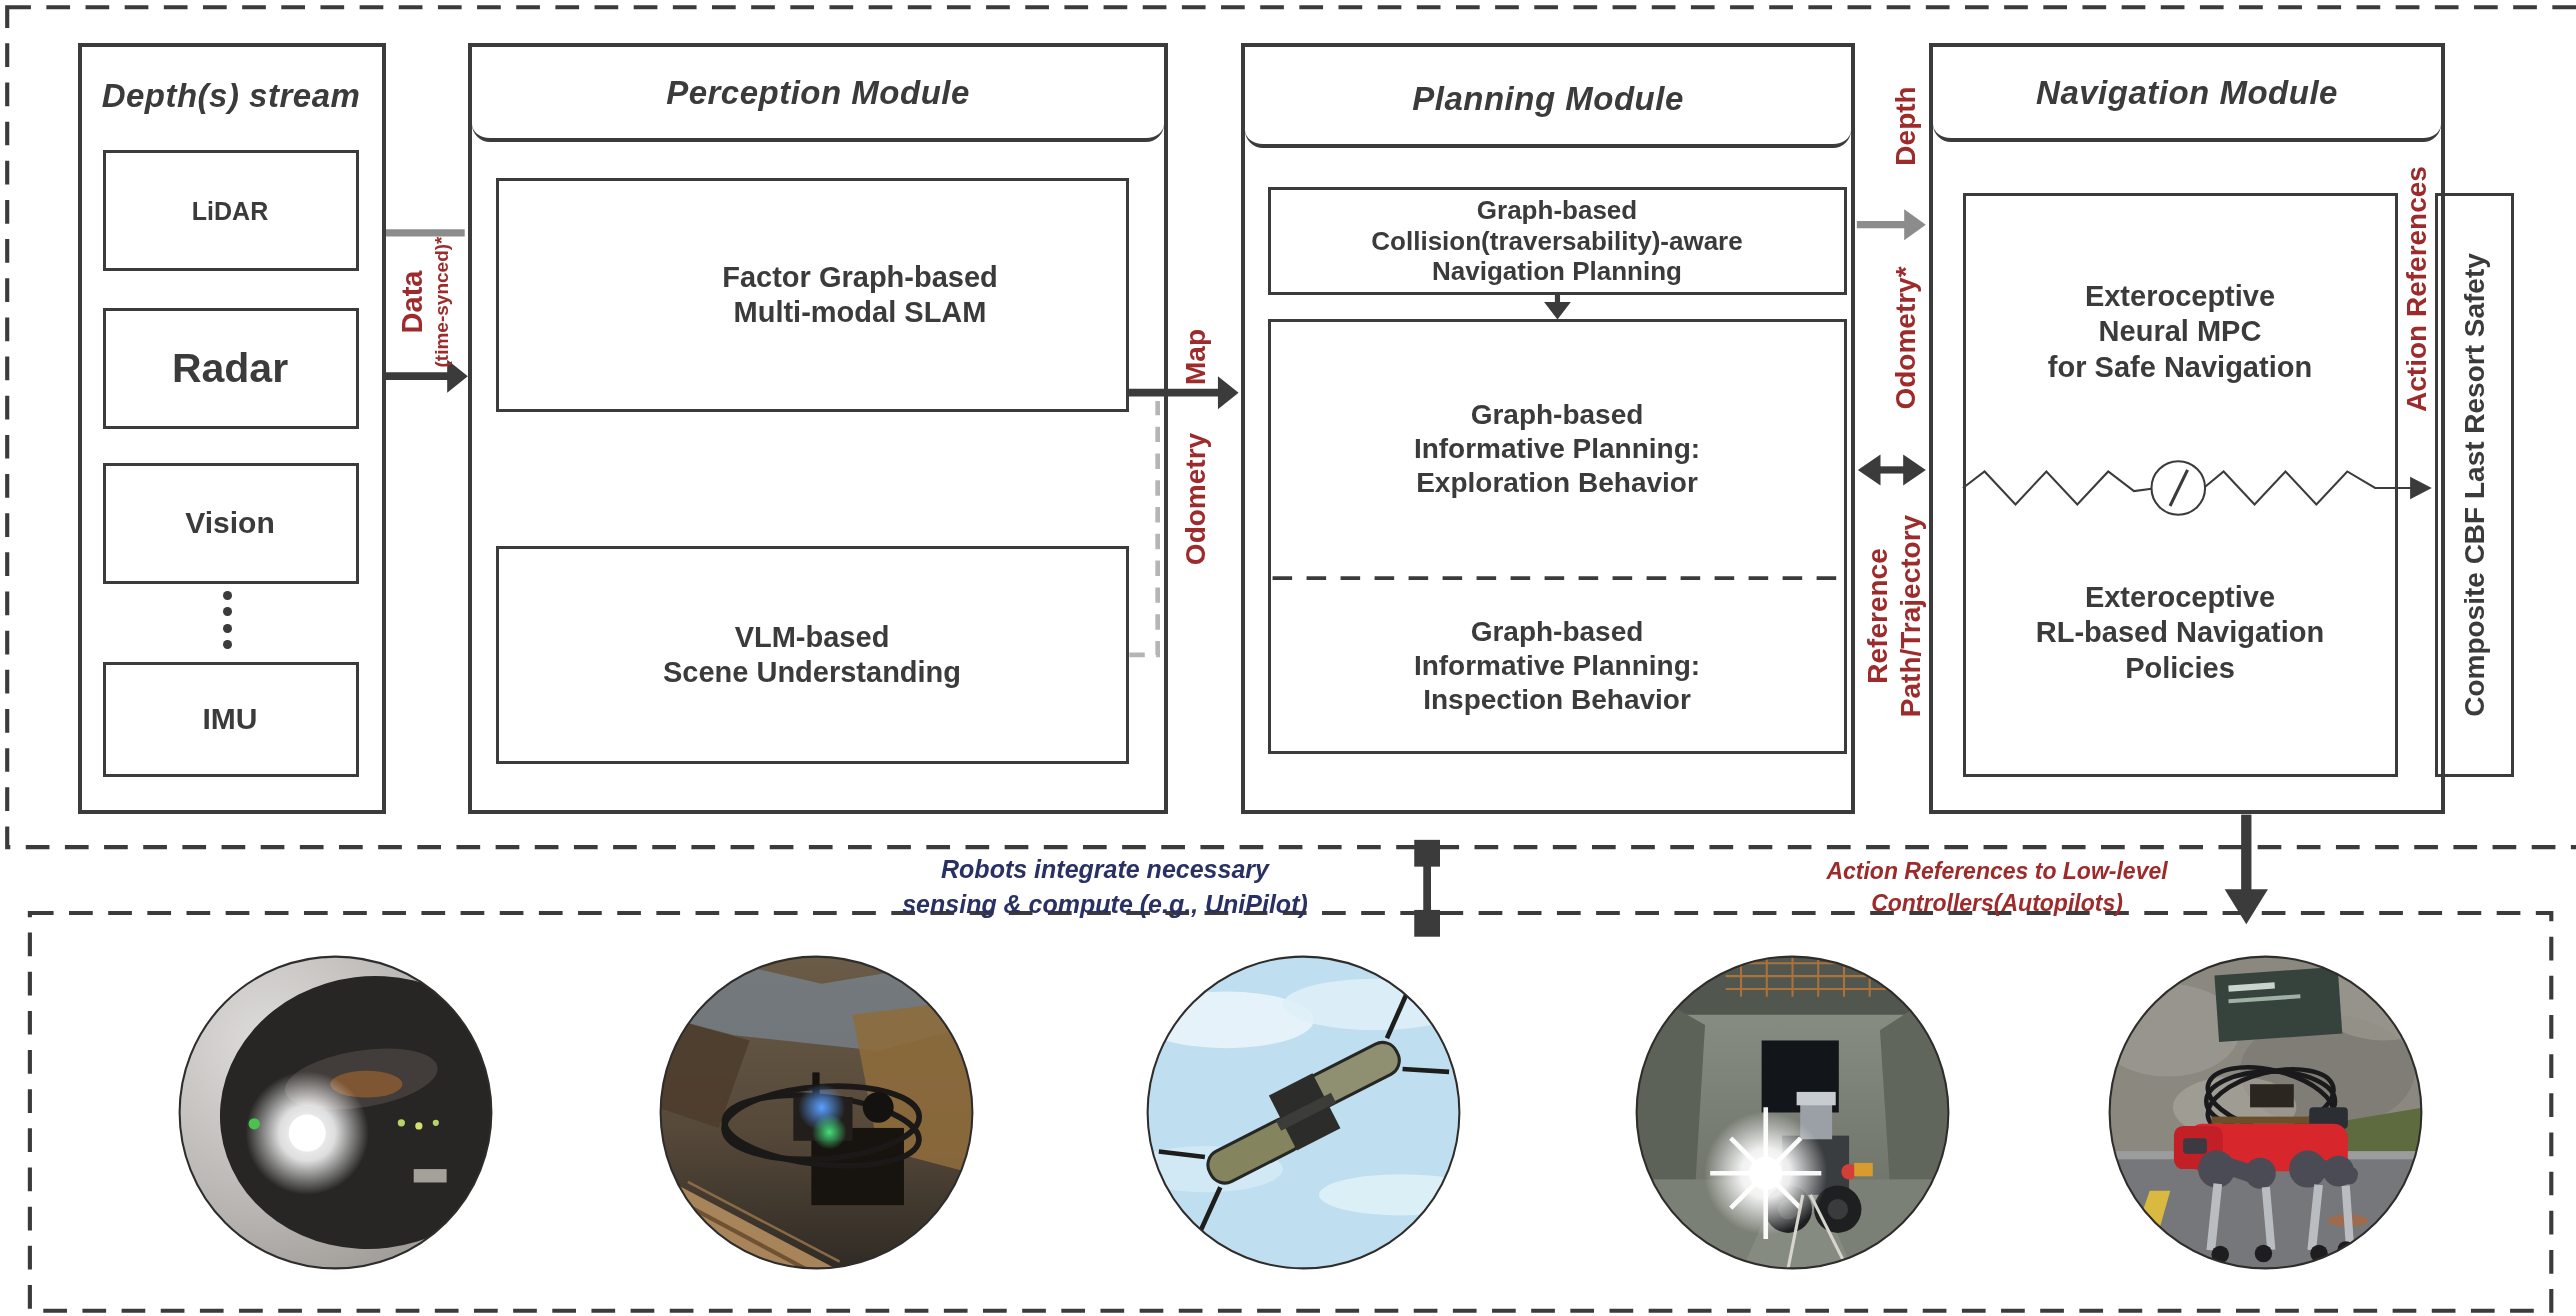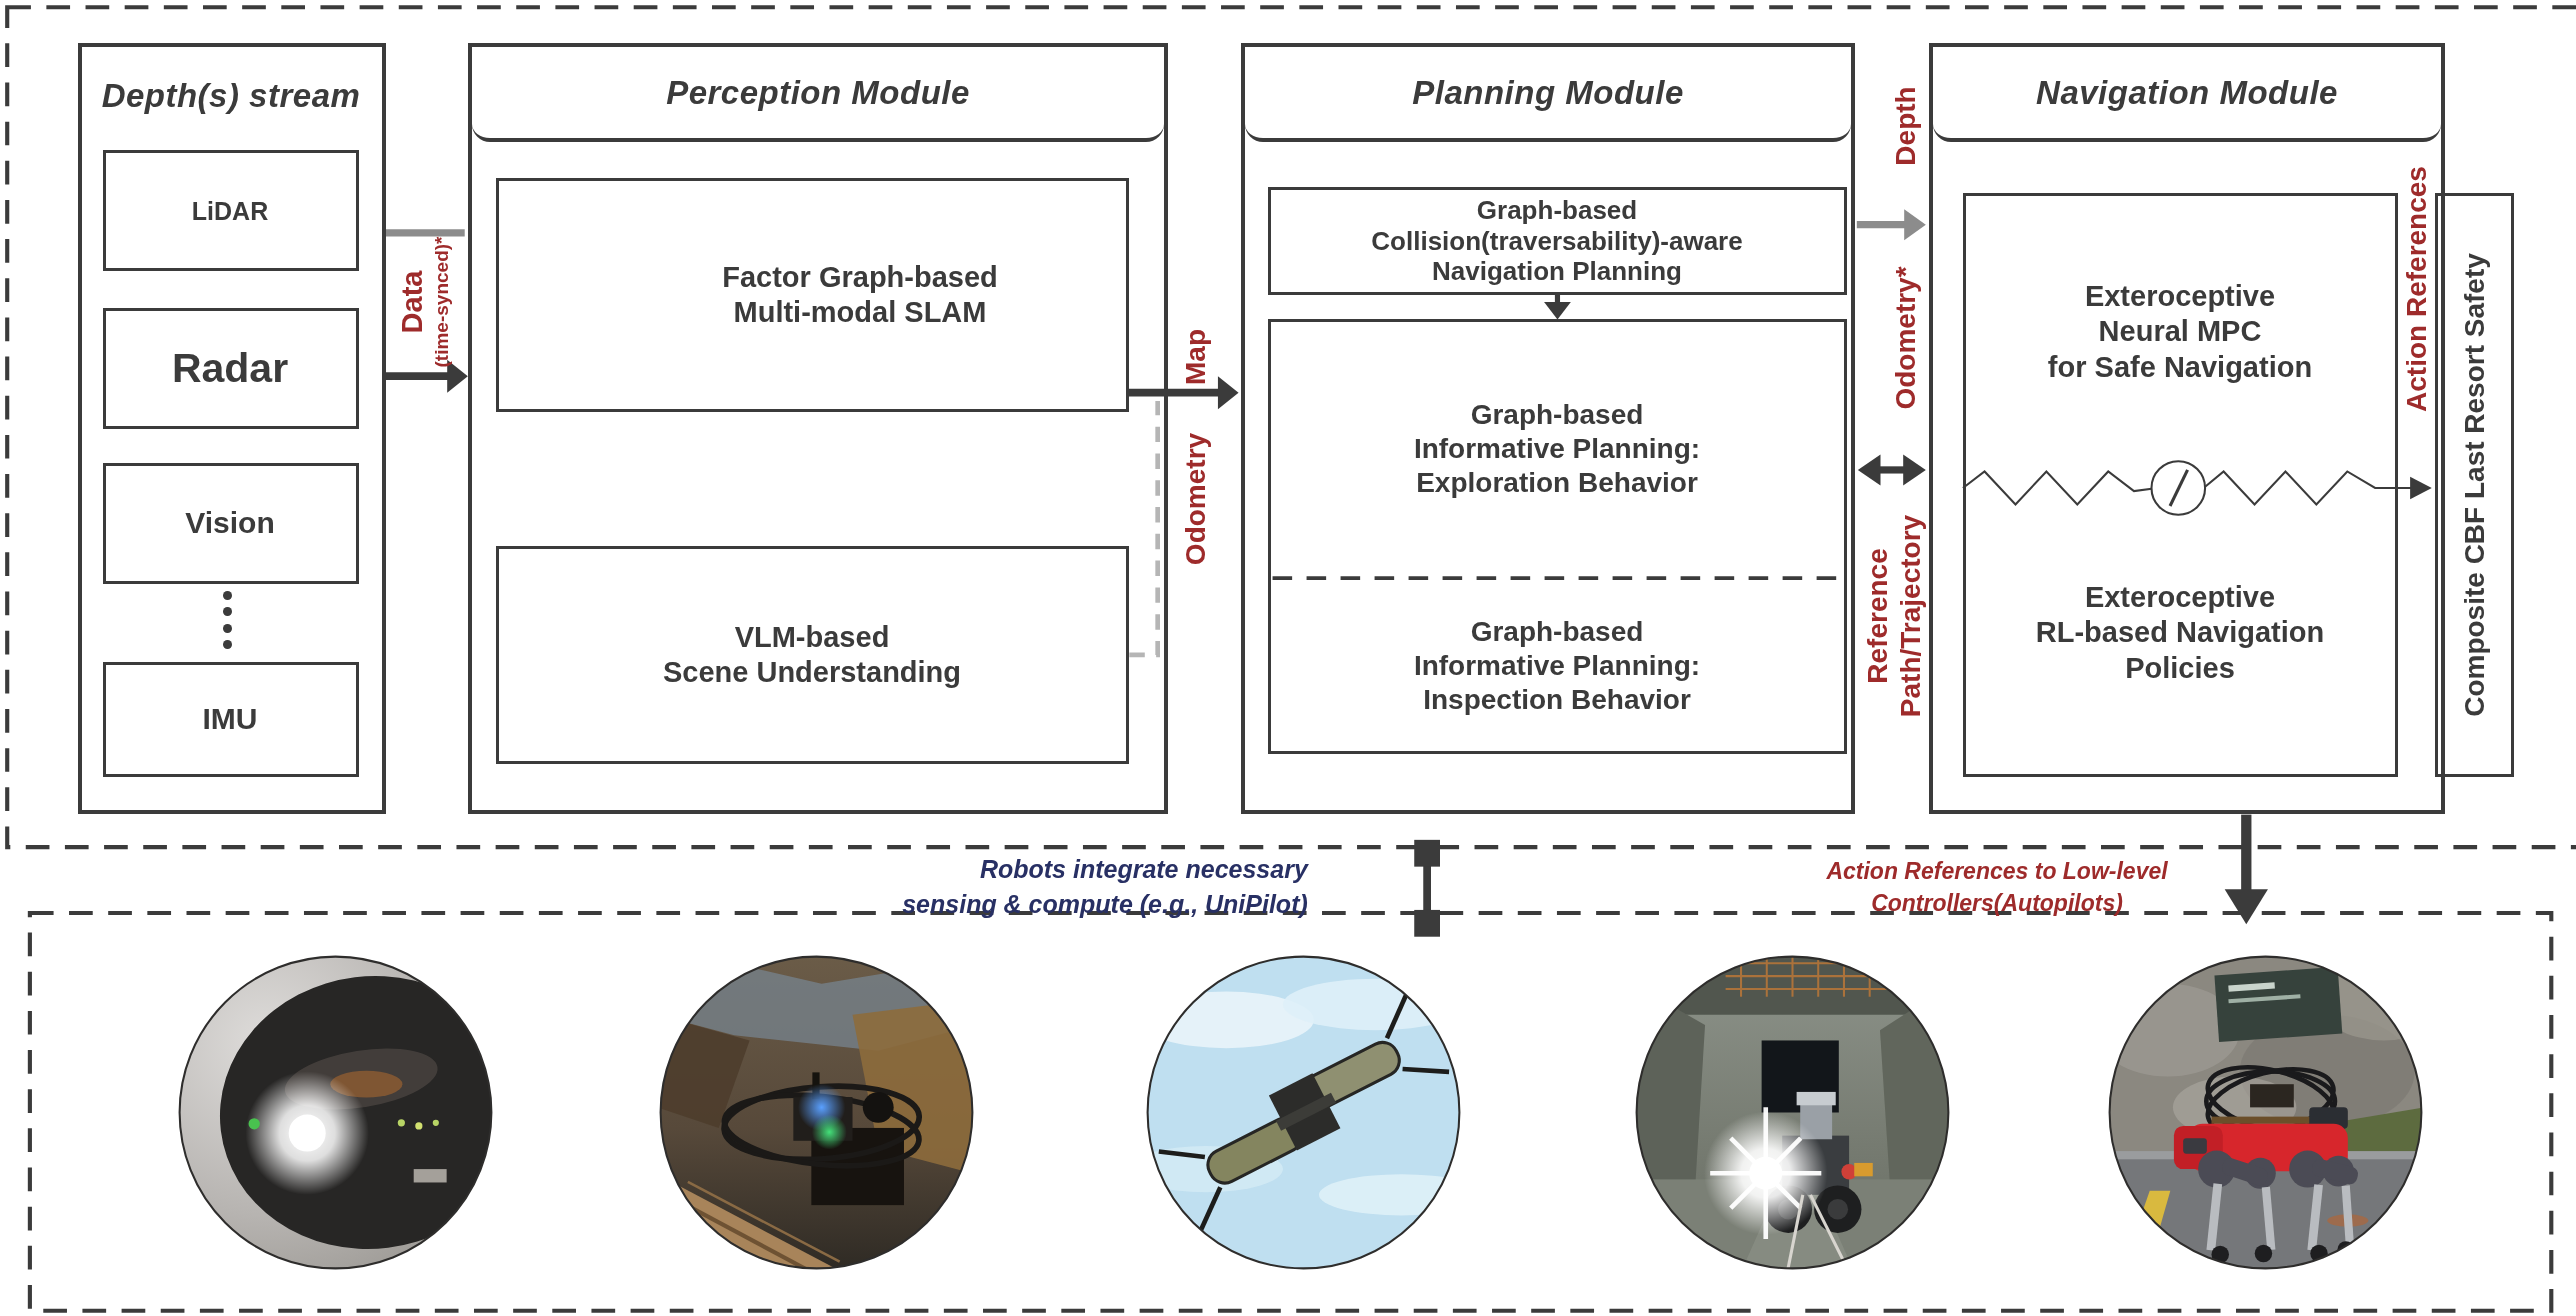--- a/index.html
+++ b/index.html
@@ -15,21 +15,21 @@
   .abs{position:absolute;box-sizing:border-box;z-index:2;}
   .module{border:4.1px solid var(--line);background:transparent;}
   .inner-box{border:3.1px solid var(--line);background:transparent;}
   .header{border-bottom:4.1px solid var(--line);display:flex;align-items:center;justify-content:center;border-radius:18px;}
   .mtitle{font-size:33px;font-weight:bold;font-style:italic;letter-spacing:0.5px;}
   .clab{position:absolute;z-index:3;transform:translate(-50%,-50%);text-align:center;
         white-space:pre-line;font-weight:bold;line-height:1.22;}
   .vlab{position:absolute;z-index:3;transform:translate(-50%,-50%) rotate(-90deg);
         white-space:nowrap;font-weight:bold;}
   .red{color:var(--red);}
-  .navy{color:var(--navy);text-align:right;}
+  .navy{color:var(--navy);}
   .note{font-style:italic;line-height:1.4;}
   .dots{display:flex;flex-direction:column;align-items:center;gap:7.7px;}
   .dots span{width:8.8px;height:8.8px;border-radius:50%;background:var(--line);}
   .photo{position:absolute;z-index:2;}
 </style>
 </head>
 <body>
 
 <div id="canvas">
 
@@ -127,21 +127,21 @@
 Multi-modal SLAM</div>
 
   <div class="abs inner-box" style="left:496px;top:546px;width:633px;height:218px;"></div>
   <div class="clab" style="left:812px;top:655px;font-size:29px;">VLM-based
 Scene Understanding</div>
 
   <div class="vlab red" style="left:1196px;top:357px;font-size:28px;">Map</div>
   <div class="vlab red" style="left:1196px;top:499px;font-size:28px;">Odometry</div>
 
   <div class="abs module" style="left:1241px;top:43px;width:614px;height:771px;">
-    <div class="header" style="height:91px;">
+    <div class="header" style="height:91px;margin-top:6px;">
       <span class="mtitle">Planning Module</span>
     </div>
   </div>
   <div class="abs inner-box" style="left:1268px;top:187px;width:579px;height:108px;"></div>
   <div class="clab" style="left:1557px;top:241px;font-size:26px;line-height:1.18;">Graph-based
 Collision(traversability)-aware
 Navigation Planning</div>
 
   <div class="abs inner-box" style="left:1268px;top:319px;width:579px;height:435px;"></div>
   <div class="clab" style="left:1557px;top:449px;font-size:28px;">Graph-based

